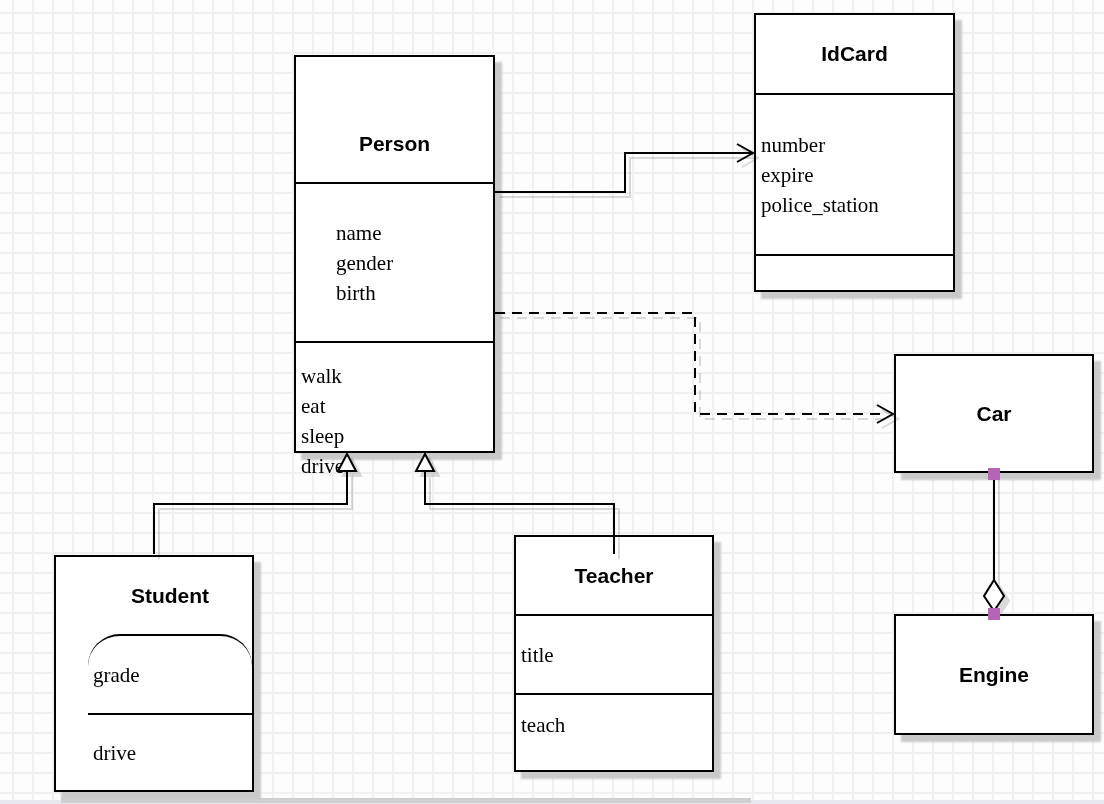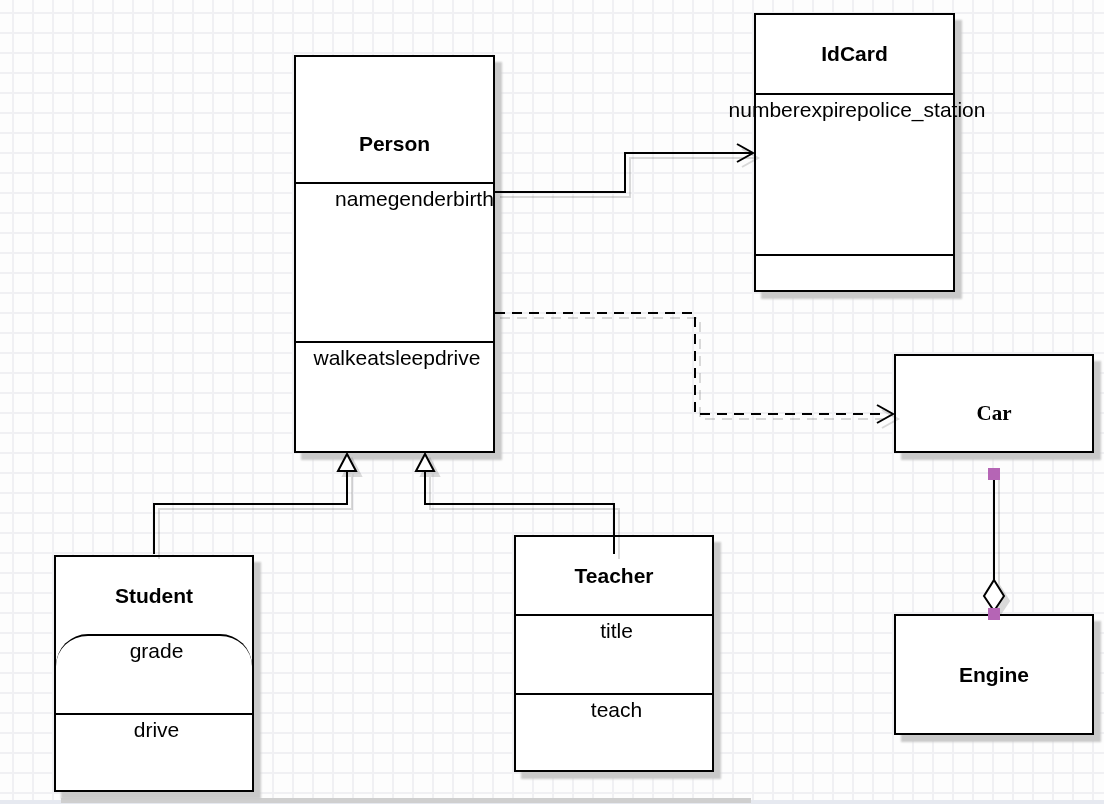--- a/index.html
+++ b/index.html
@@ -34,24 +34,25 @@
     align-items: center;
     justify-content: center;
     font-weight: bold;
     font-size: 21px;
     color: #000000;
   }
   .uml-sec {
     box-sizing: border-box;
     border-top: 2px solid #000000;
     display: flex;
-    flex-direction: row;
+    flex-direction: column;
     justify-content: center;
     align-items: flex-start;
     padding-left: 5px;
+    font-family: Liberation Serif, serif;
   }
   .uml-row {
     font-size: 21px;
     line-height: 30px;
     color: #000000;
     white-space: nowrap;
   }
   svg.edges {
     position: absolute;
     left: 0;
@@ -102,29 +103,29 @@
   <div class="uml-class" style="left:754px; top:13px; width:201px; height:279px;">
     <div class="uml-title" style="height:78px;">IdCard</div>
     <div class="uml-sec" style="height:161px;">
       <div class="uml-row">number</div>
       <div class="uml-row">expire</div>
       <div class="uml-row">police_station</div>
     </div>
     <div class="uml-sec" style="height:36px;"></div>
   </div>
 
-  <div class="uml-class" style="left:894px; top:354px; width:200px; height:99px;font-family:Liberation Serif, serif;">
+  <div class="uml-class" style="left:894px; top:354px; width:200px; height:119px;">
     <div class="uml-title" style="height:115px;">Car</div>
   </div>
 
   <div class="uml-class" style="left:894px; top:614px; width:200px; height:121px;">
     <div class="uml-title" style="height:117px;">Engine</div>
   </div>
 
-  <div class="uml-class" style="left:54px; top:555px; width:200px; height:237px;">
+  <div class="uml-class" style="left:54px; top:555px; width:200px; height:237px;padding-left:32px;">
     <div class="uml-title" style="height:77px;">Student</div>
     <div class="uml-sec" style="height:79px;border-radius:32px;">
       <div class="uml-row">grade</div>
     </div>
     <div class="uml-sec" style="height:77px;">
       <div class="uml-row">drive</div>
     </div>
   </div>
 
   <div class="uml-class" style="left:514px; top:535px; width:200px; height:237px;">

